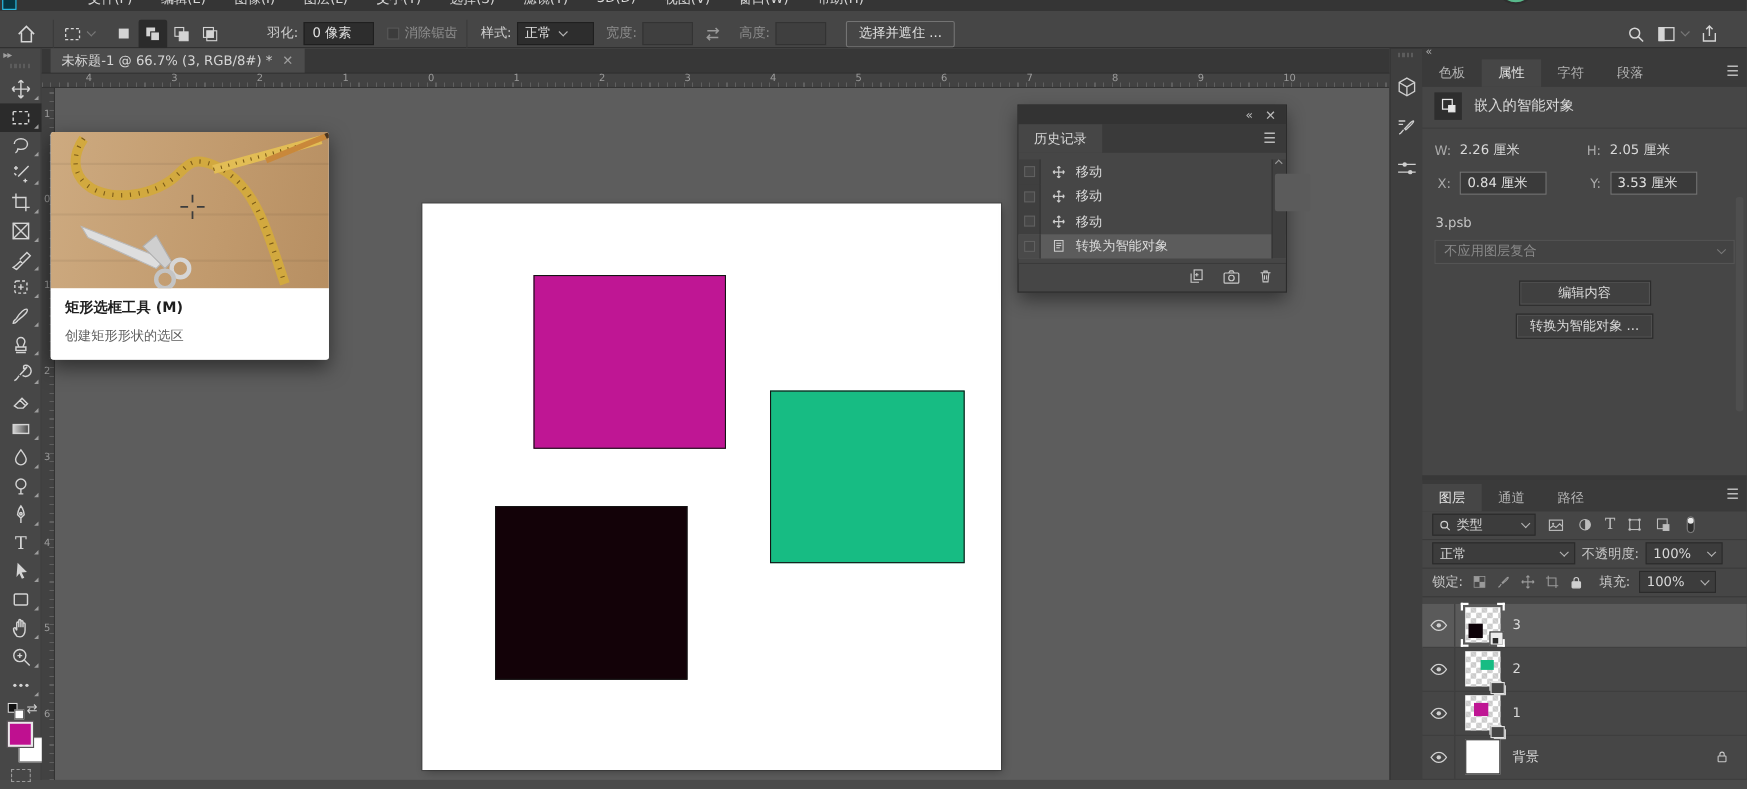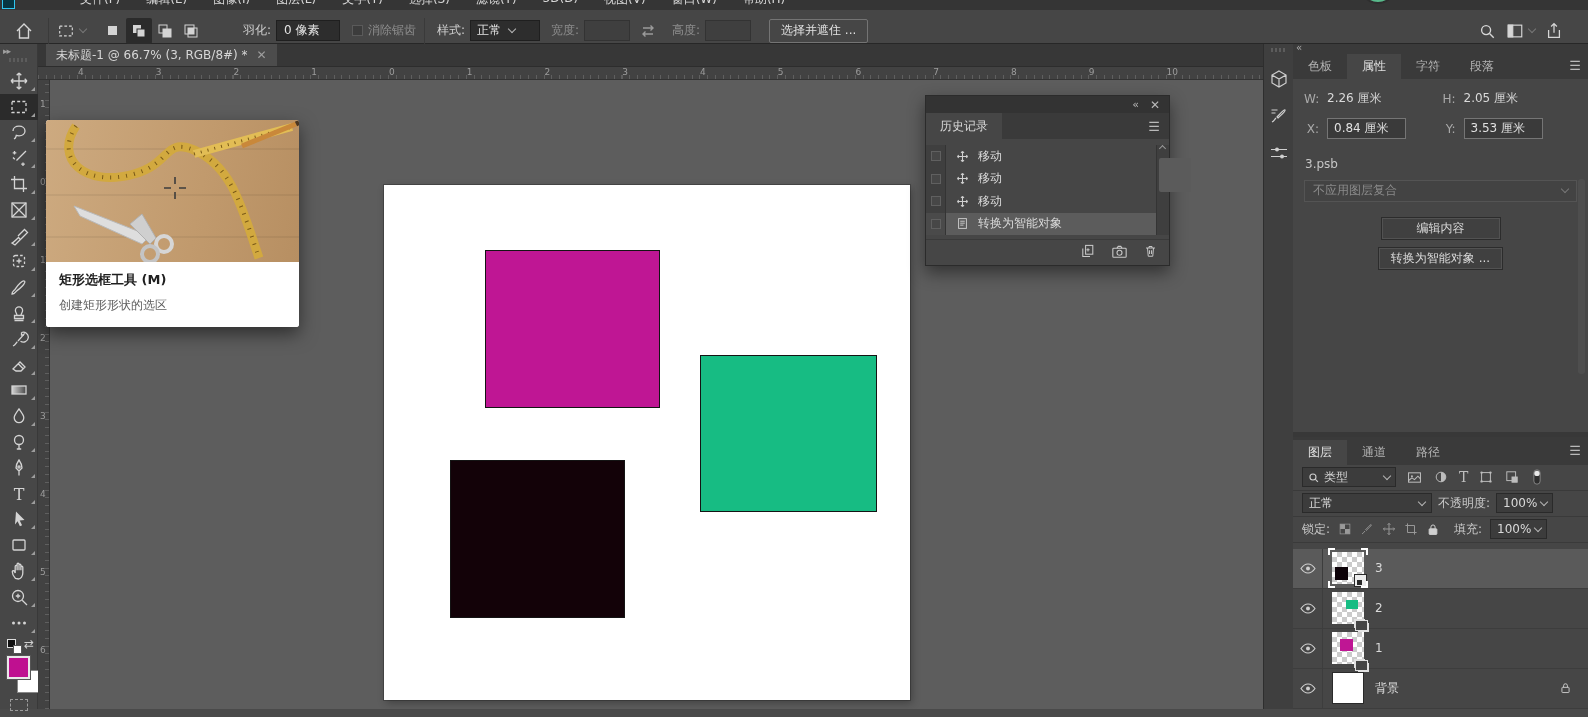--- a/index.html
+++ b/index.html
@@ -159,21 +159,21 @@
   .searchbox { width:94px; height:20px; background:#3c3c3c; border:1px solid #2a2a2a;
                display:flex; align-items:center; gap:5px; padding:0 5px; color:#d6d6d6; }
   .searchbox .chev { margin-left:auto; }
   .ficon { display:flex; }
   .lblend { height:26px; display:flex; align-items:center; gap:6px; padding:0 9px;
             border-bottom:1px solid #3a3a3a; }
   .dd { height:20px; background:#3c3c3c; border:1px solid #2a2a2a; color:#dadada;
         display:flex; align-items:center; padding:0 6px; }
   .dd .chev { margin-left:auto; }
   .dd-blend { width:130px; }
-  .dd-small { width:57px; gap:4px; }
+  .dd-small { width:70px; gap:4px; }
   .llock { height:26px; display:flex; align-items:center; gap:8px; padding:0 9px;
            border-bottom:1px solid #3a3a3a; color:#c9c9c9; }
   .llist { flex:1; position:relative; padding-top:6px; }
   .lrow { position:relative; height:40px; display:flex; align-items:center; border-bottom:1px solid #3d3d3d; }
   .lrow.selected { background:#5a5a5a; }
   .eyecol { width:30px; align-self:stretch; display:flex; align-items:center; justify-content:center;
             border-right:1px solid #3d3d3d; flex:none; }
   .thumb { position:relative; width:32px; height:32px; margin-left:9px; background-color:#fff;
            background-image:linear-gradient(45deg,#cbcbcb 25%,transparent 25%,transparent 75%,#cbcbcb 75%),
                             linear-gradient(45deg,#cbcbcb 25%,transparent 25%,transparent 75%,#cbcbcb 75%);
@@ -628,20 +628,29 @@
           <span class="collapse-arrows">«</span>
         </div>
         <div class="ptabs">
           <div class="ptab">色板</div>
           <div class="ptab active">属性</div>
           <div class="ptab">字符</div>
           <div class="ptab">段落</div>
           <div class="ptab-menu">☰</div>
         </div>
         <div class="pgroup1">
+          <div class="prop-head">
+            <div class="so-icon">
+              <svg width="16" height="16" viewBox="0 0 20 20" fill="none" stroke="#e8e8e8" stroke-width="1.4">
+                  <rect x="3" y="3" width="11" height="11"></rect>
+                  <rect x="10" y="10" width="7" height="7" fill="#e8e8e8"></rect>
+                </svg>
+            </div>
+            <span class="prop-head-label">嵌入的智能对象</span>
+          </div>
           <div class="dims">
             <div class="dim-cell">
                 <span class="dim-key">W:</span>
                 <span class="dim-val">2.26 厘米</span>
               </div>
             <div class="dim-cell">
                 <span class="dim-key">H:</span>
                 <span class="dim-val">2.05 厘米</span>
               </div>
             <div class="dim-cell">

